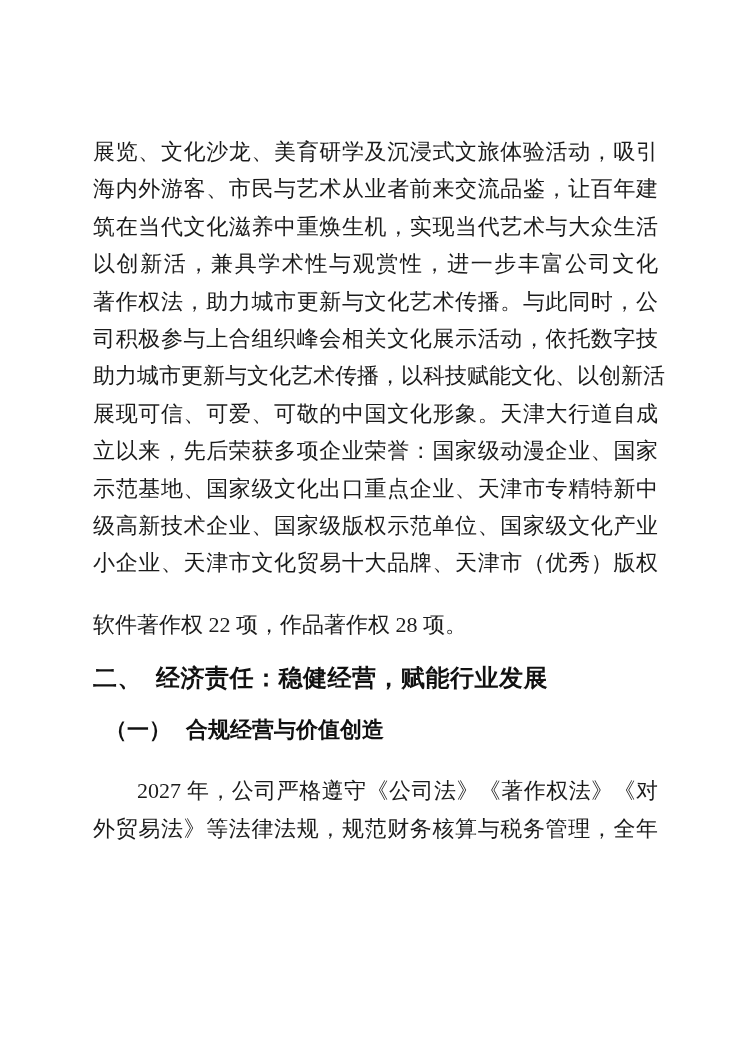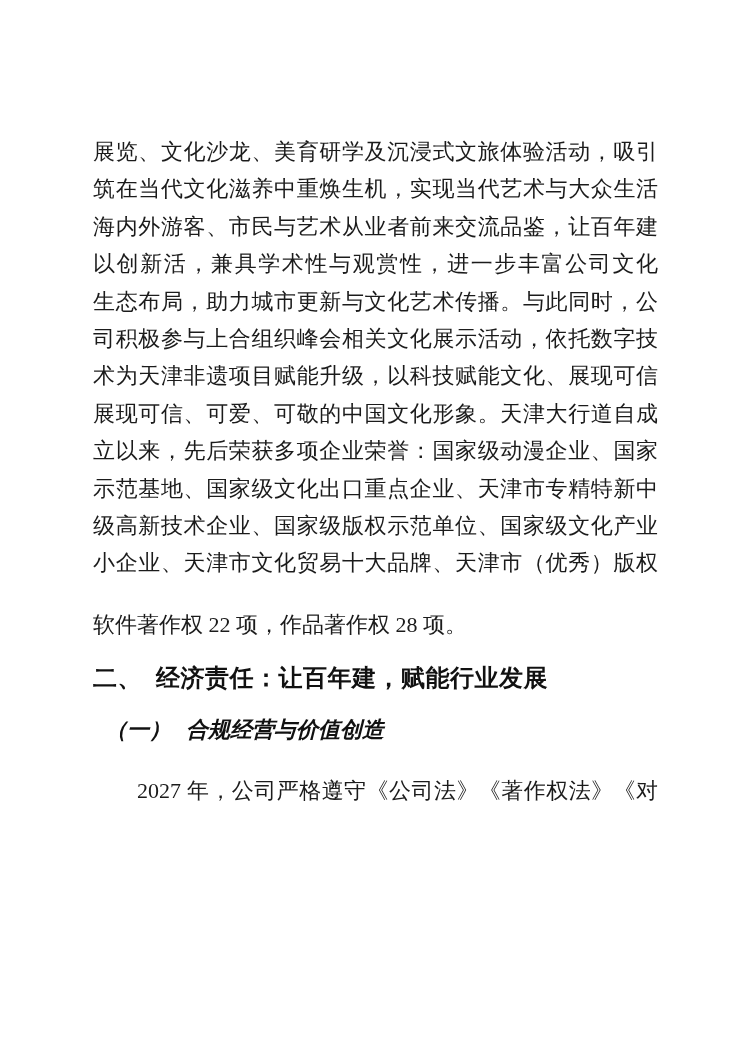--- a/index.html
+++ b/index.html
@@ -54,56 +54,56 @@
     margin-right: 14px;
   }
   h3.subsection-heading {
     margin: 14px 0 0 0;
     padding: 0 0 0 12px;
     font-family: "Liberation Serif", "DejaVu Serif", serif;
     font-weight: 700;
     font-size: 22px;
     line-height: 37px;
     color: #111111;
-    font-style: italic;
   }
   h3.subsection-heading .hnum {
     display: inline-block;
     margin-right: 15px;
   }
   .para2 {
     margin-top: 24px;
   }
 </style>
 </head>
 <body>
 
 <div class="page">
 
   <div class="body-block">
     <div class="line">展览、文化沙龙、美育研学及沉浸式文旅体验活动，吸引</div>
+    <div class="line">海内外游客、市民与艺术从业者前来交流品鉴，让百年建</div>
     <div class="line">筑在当代文化滋养中重焕生机，实现当代艺术与大众生活</div>
-    <div class="line">海内外游客、市民与艺术从业者前来交流品鉴，让百年建</div>
     <div class="line">以创新活，兼具学术性与观赏性，进一步丰富公司文化</div>
-    <div class="line">生态布局，助力城市更新与文化艺术传播。与此同时，公</div>
+    <div class="line">著作权法，助力城市更新与文化艺术传播。与此同时，公</div>
     <div class="line">司积极参与上合组织峰会相关文化展示活动，依托数字技</div>
-    <div class="line">术为天津非遗项目赋能升级，以科技赋能文化、展现可信</div>
+    <div class="line">助力城市更新与文化艺术传播，以科技赋能文化、以创新活</div>
     <div class="line">展现可信、可爱、可敬的中国文化形象。天津大行道自成</div>
     <div class="line">立以来，先后荣获多项企业荣誉：国家级动漫企业、国家</div>
     <div class="line">示范基地、国家级文化出口重点企业、天津市专精特新中</div>
     <div class="line">级高新技术企业、国家级版权示范单位、国家级文化产业</div>
     <div class="line">小企业、天津市文化贸易十大品牌、天津市（优秀）版权</div>
     <div class="line final">软件著作权 22 项，作品著作权 28 项。</div>
   </div>
 
   <h2 class="section-heading">
-    <span class="hnum">二、</span><span>经济责任：让百年建，赋能行业发展</span>
+    <span class="hnum">二、</span><span>经济责任：稳健经营，赋能行业发展</span>
   </h2>
 
   <h3 class="subsection-heading">
     <span class="hnum">（一）</span><span>合规经营与价值创造</span>
   </h3>
 
   <div class="body-block para2">
     <div class="line indent">2027 年，公司严格遵守《公司法》《著作权法》《对</div>
+    <div class="line">外贸易法》等法律法规，规范财务核算与税务管理，全年</div>
   </div>
 
 </div>
 
 </body></html>

